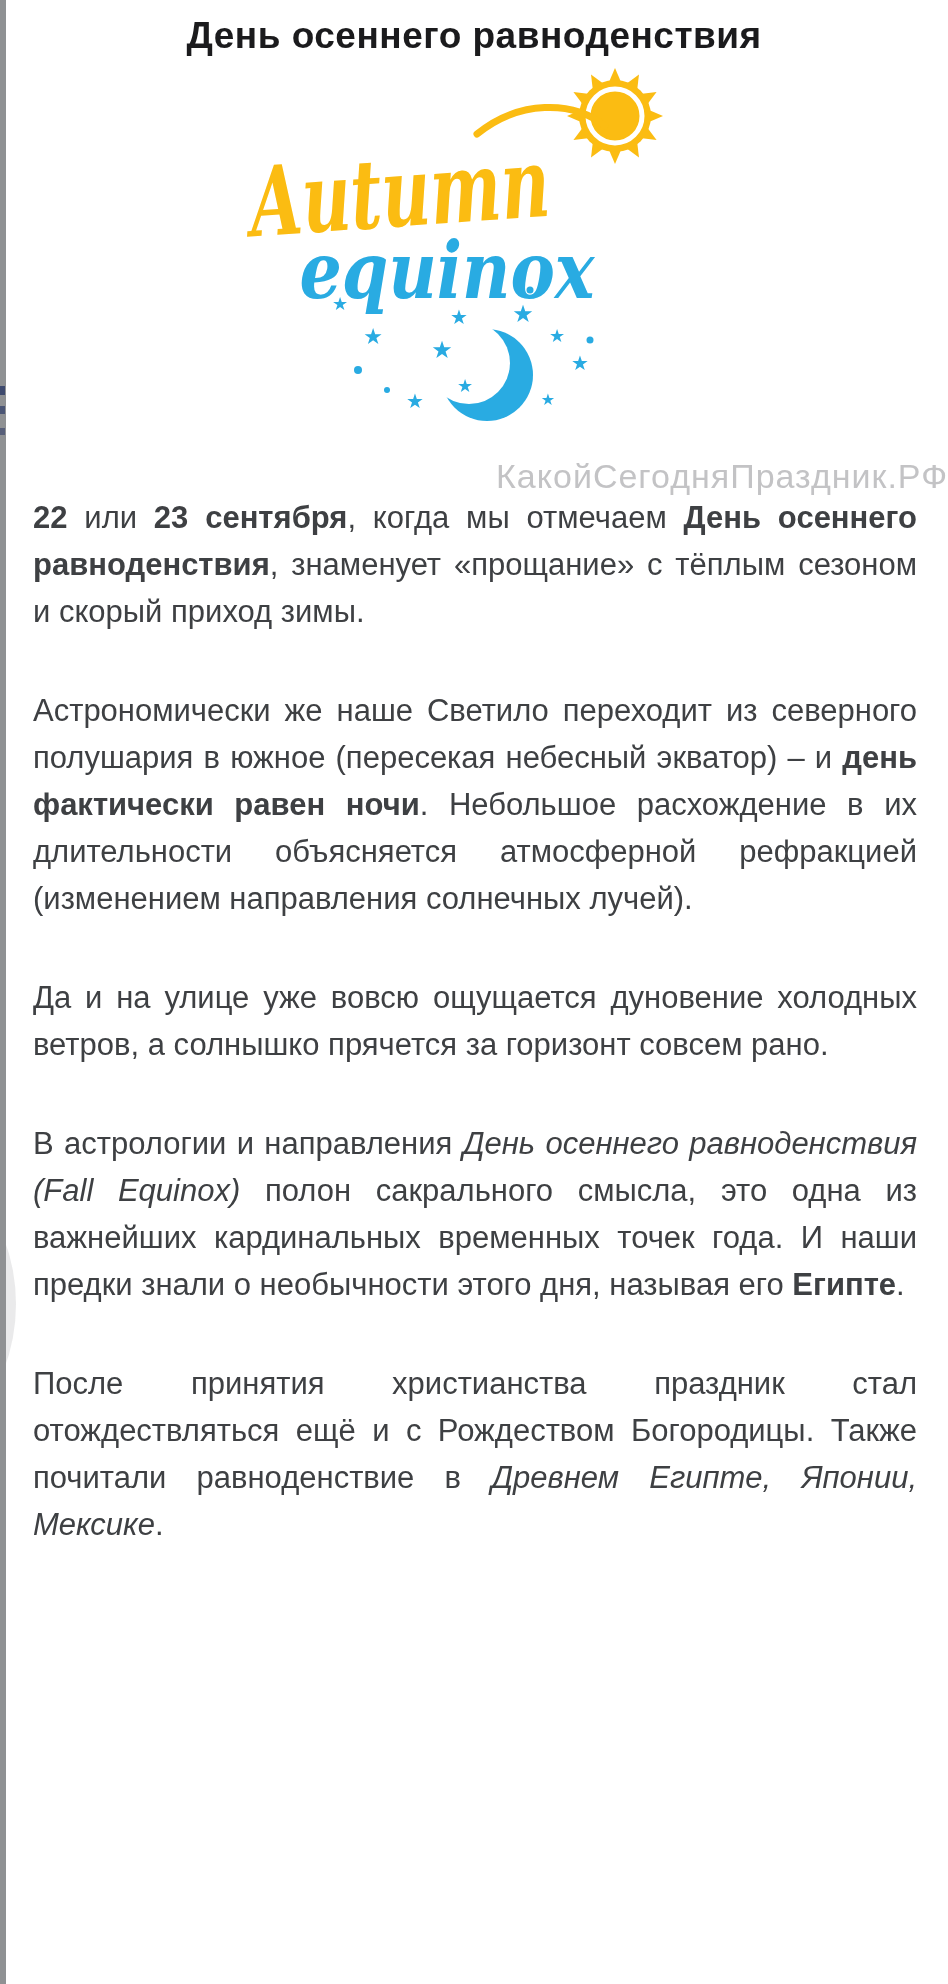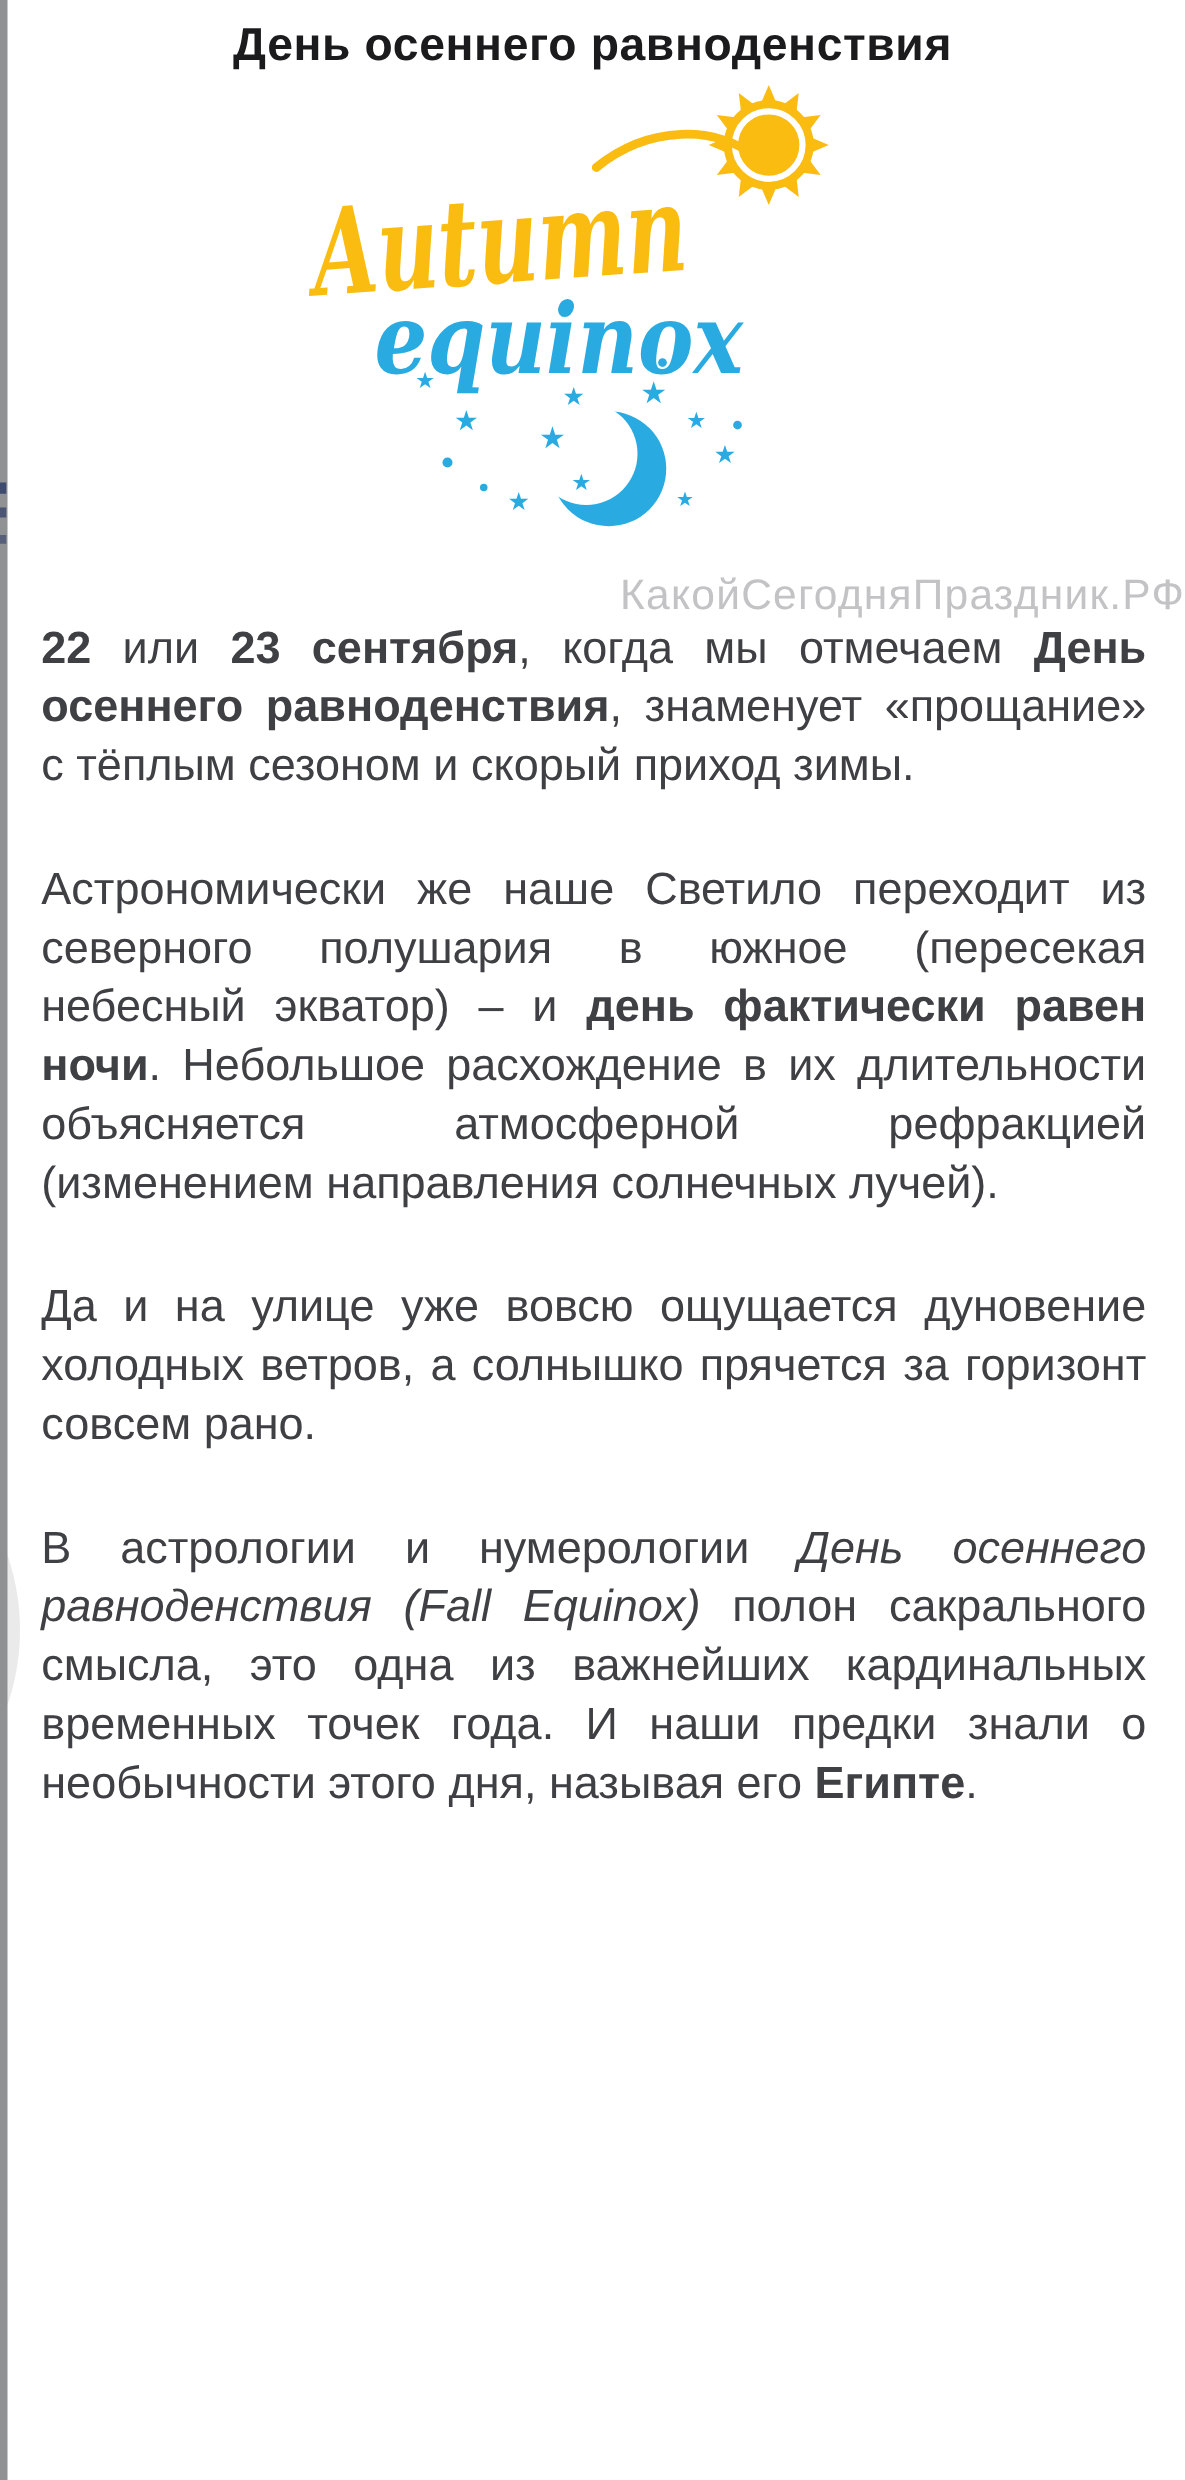--- a/index.html
+++ b/index.html
@@ -46,21 +46,21 @@
     position:absolute;left:0;right:0;top:393px;
     text-align:right;
     font-size:34px;line-height:50px;font-weight:400;letter-spacing:1px;
     color:var(--watermark-gray);
     z-index:2;
   }
 
   .article{margin:36px 31px 0 33px;}
   .article p{
     margin:0 0 52px 0;
-    font-size:36px;line-height:47px;
+    font-size:31px;line-height:47px;
     text-align:justify;
     color:var(--body-text);
   }
   .article p:last-child{margin-bottom:0;}
   .article b{font-weight:700;}
   .article i{font-style:italic;}
 </style>
 </head>
 <body>
 
@@ -124,15 +124,16 @@
   <div class="watermark">КакойСегодняПраздник.РФ</div>
 </div>
 
 <div class="article">
   <p><b>22</b><span> или </span><b>23 сентября</b><span>, когда мы отмечаем </span><b>День осеннего равноденствия</b><span>, знаменует «прощание» с тёплым сезоном и скорый приход зимы.</span></p>
 
   <p><span>Астрономически же наше Светило переходит из северного полушария в южное (пересекая небесный экватор) – и </span><b>день фактически равен ночи</b><span>. Небольшое расхождение в их длительности объясняется атмосферной рефракцией (изменением направления солнечных лучей).</span></p>
 
   <p><span>Да и на улице уже вовсю ощущается дуновение холодных ветров, а солнышко прячется за горизонт совсем рано.</span></p>
 
-  <p><span>В астрологии и нумерологии </span><i>День осеннего равноденствия (Fall Equinox)</i><span> полон сакрального смысла, это одна из важнейших кардинальных временных точек года. И наши предки знали о необычности этого дня, называя его </span><b>Египте</b><span>.</span></p>
+  <p><span>В астрологии и направления </span><i>День осеннего равноденствия (Fall Equinox)</i><span> полон сакрального смысла, это одна из важнейших кардинальных временных точек года. И наши предки знали о необычности этого дня, называя его </span><b>Египте</b><span>.</span></p>
 
+  <p><span>После принятия христианства праздник стал отождествляться ещё и с Рождеством Богородицы. Также почитали равноденствие в </span><i>Древнем Египте, Японии, Мексике</i><span>.</span></p>
 </div>
 
 </body></html>

